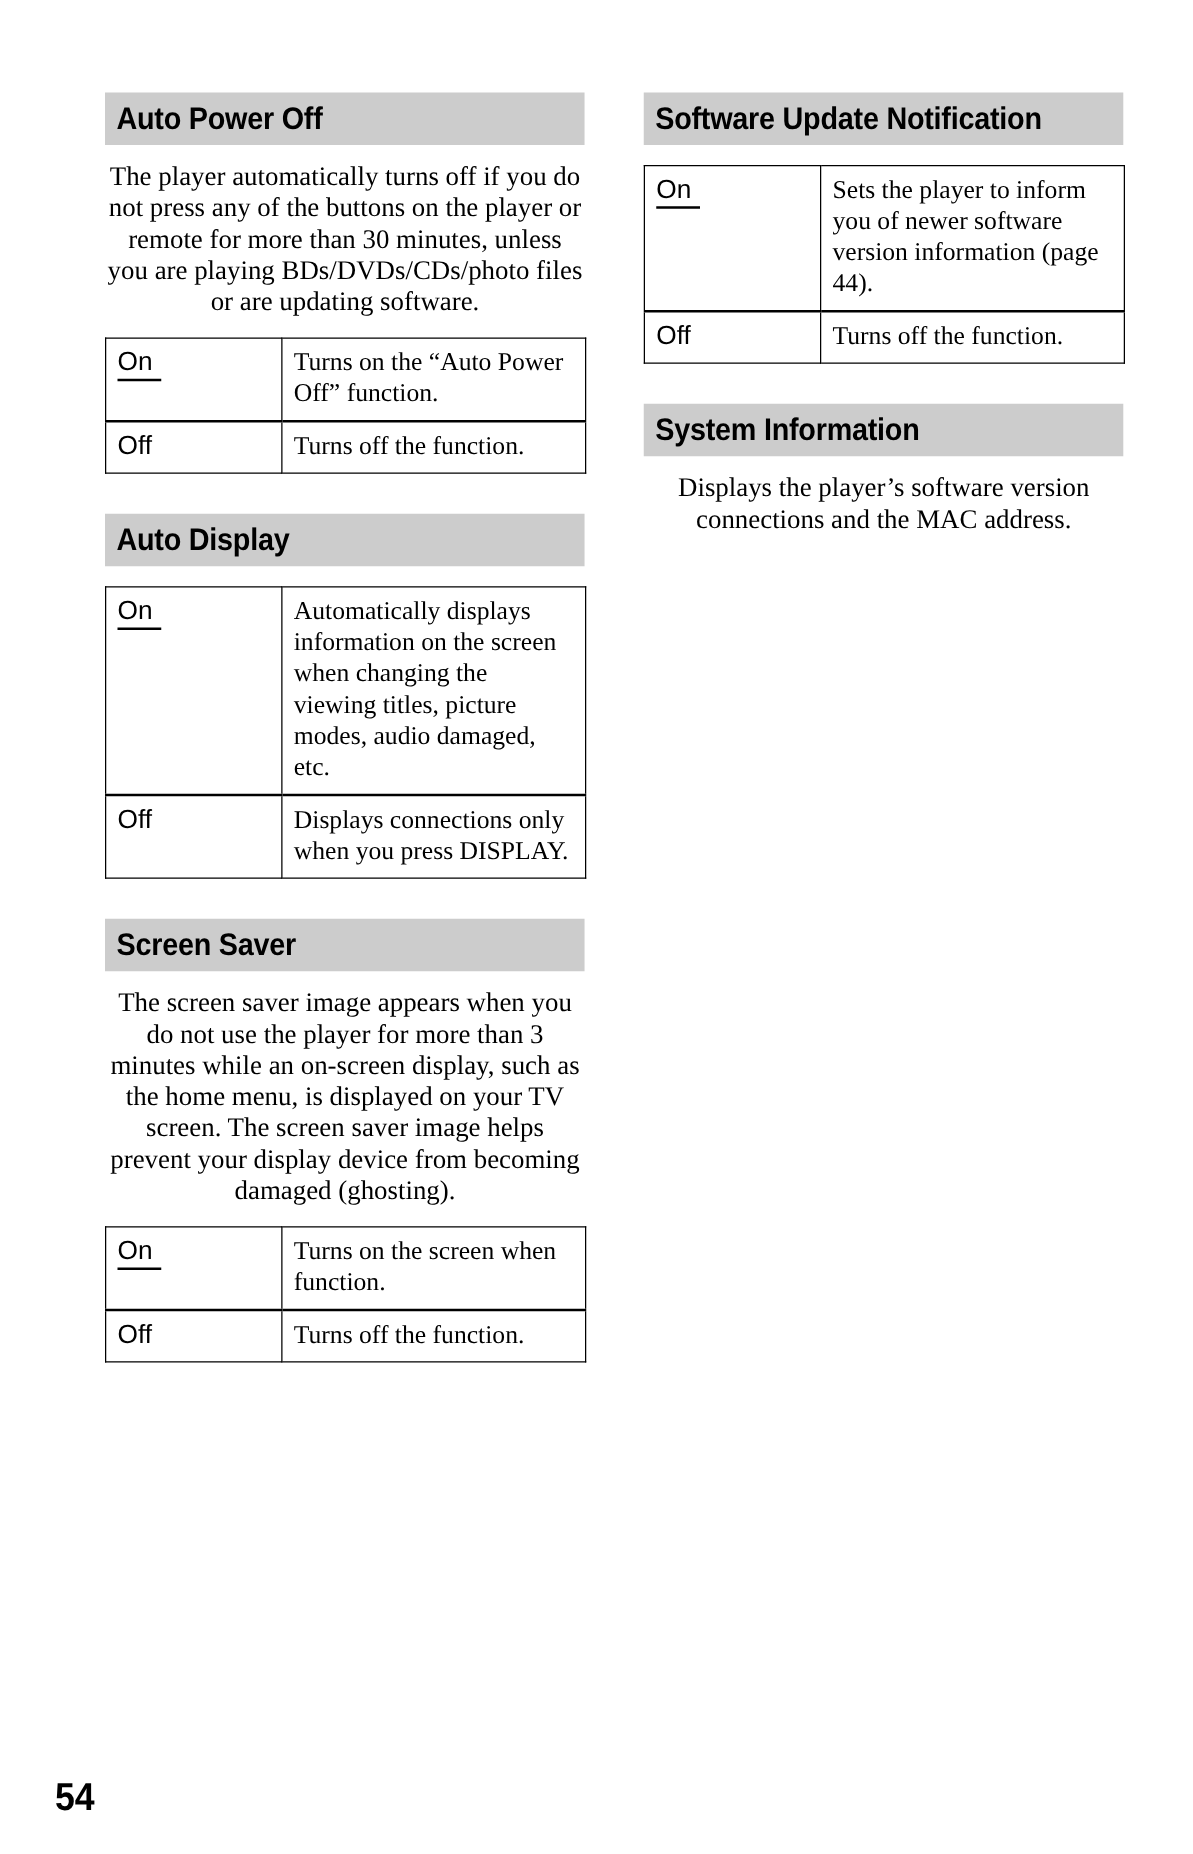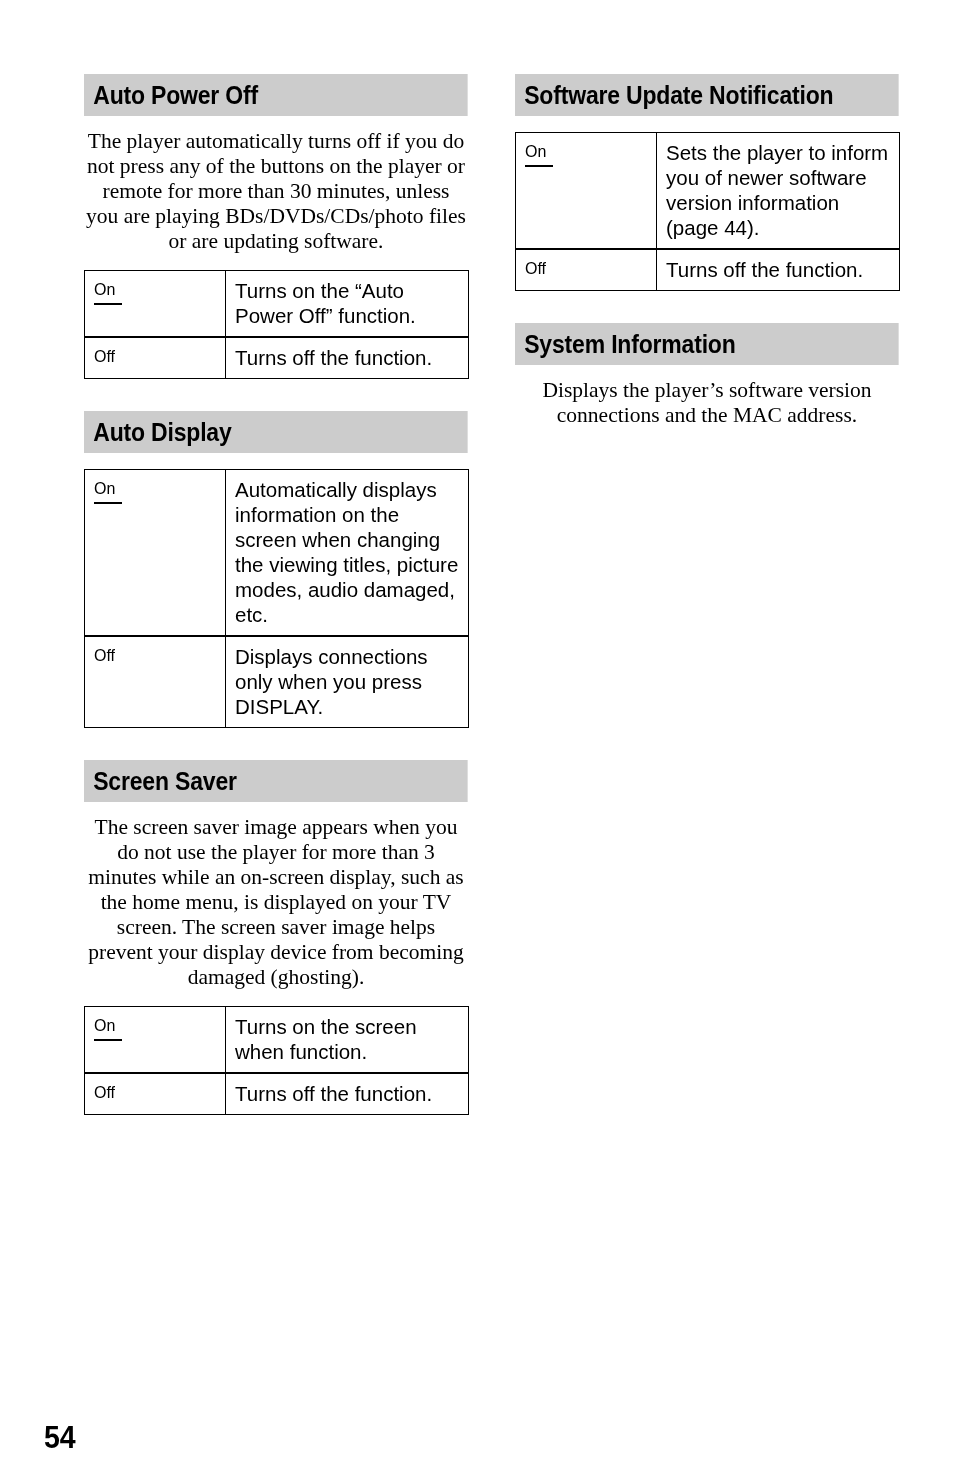--- a/index.html
+++ b/index.html
@@ -71,26 +71,26 @@
   .option-table td {
     border: 1px solid #000;
     vertical-align: top;
     padding: 7px 9px 8px 9px;
   }
   .option-table tr + tr td {
     border-top-width: 2px;
   }
   .option-table td.opt-key {
     font-family: "Liberation Sans", "DejaVu Sans", sans-serif;
-    font-size: 16px;
+    font-size: 21px;
     line-height: 24px;
     white-space: nowrap;
   }
   .option-table td.opt-val {
-    font-family: Liberation Sans, sans-serif;
+    font-family: Liberation Serif, serif;
     font-size: 20.5px;
     line-height: 25px;
   }
   .opt-key .default-mark {
     display: inline-block;
     border-bottom: 2px solid #000;
     padding-bottom: 1px;
     padding-right: 7px;
   }
 

